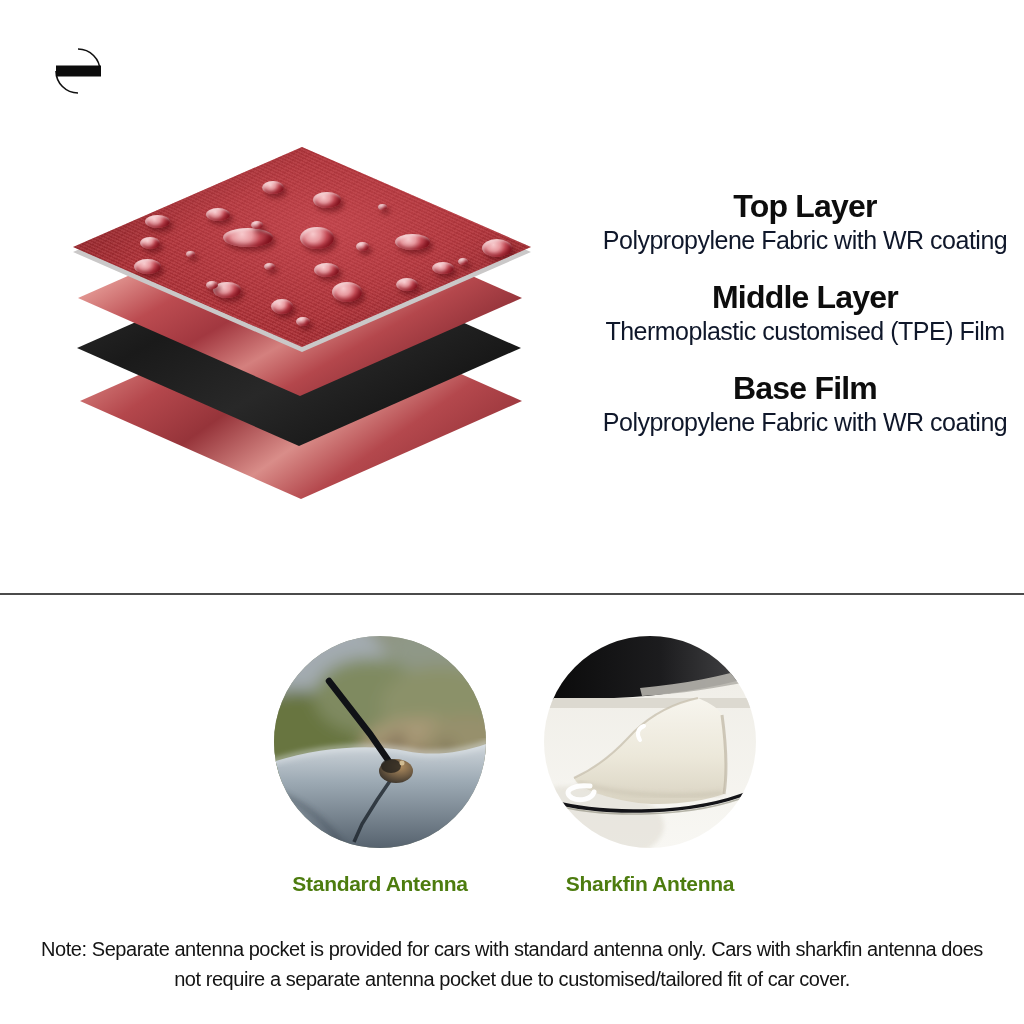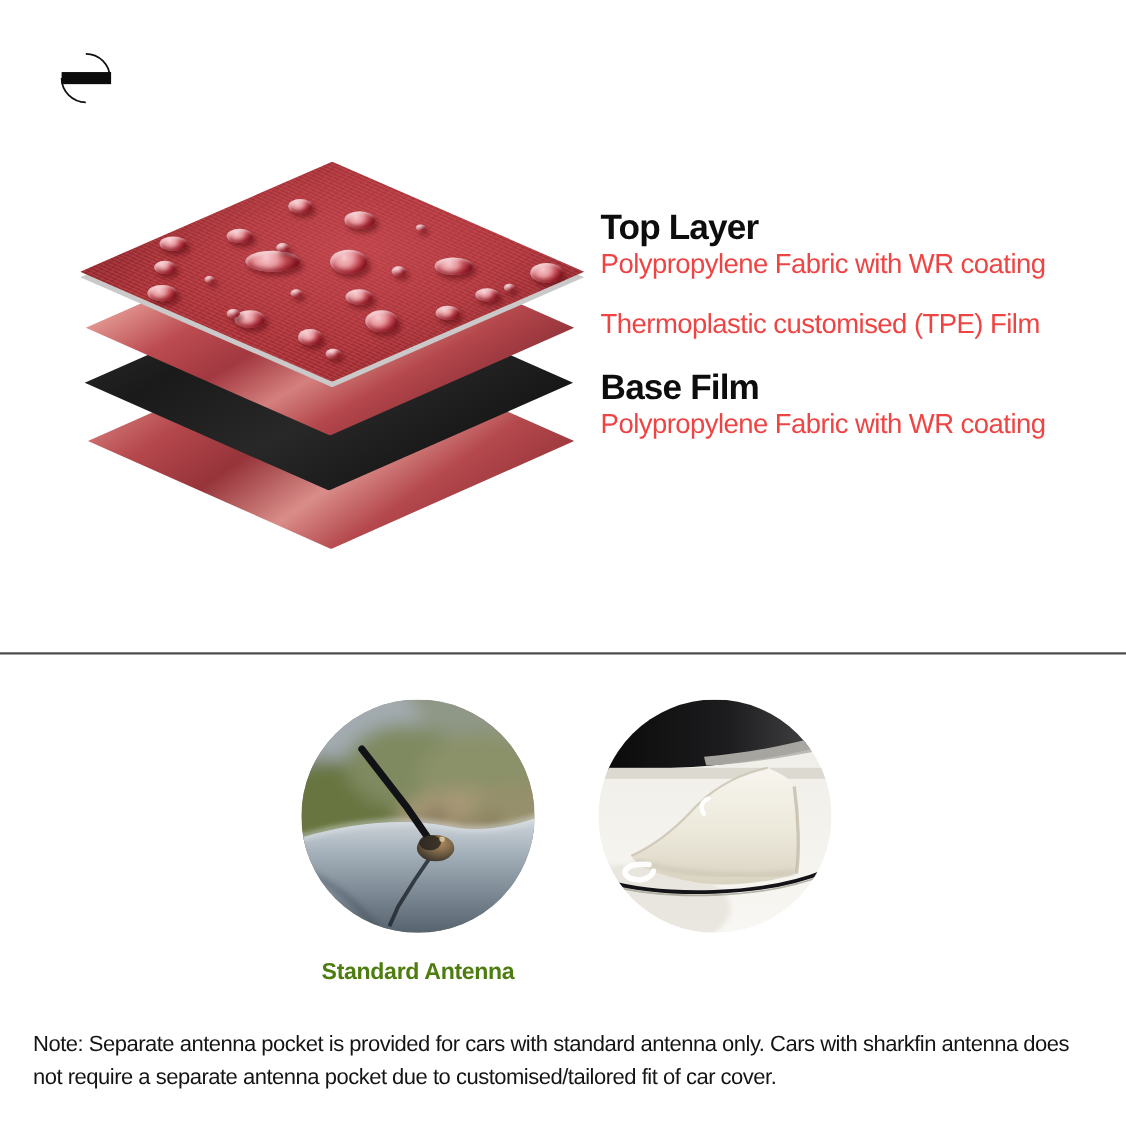--- a/index.html
+++ b/index.html
@@ -36,40 +36,40 @@
   #layer4{
     left:80px;top:303px;width:442px;height:196px;z-index:4;
     background-image:linear-gradient(145deg,#a83f44 0%,#d8827f 14%,#b4474c 28%,#96343a 42%,#d98d89 58%,#b4484d 70%,#9a363c 84%,#c05a5c 100%);
   }
   .drop{
     position:absolute;border-radius:50%;
     background:radial-gradient(circle at 38% 32%, #f7c9cc 0%, #e89aa0 30%, #c34a55 55%, #8e1f2b 82%, #7a1620 100%);
     box-shadow:3px 4px 5px rgba(70,0,8,0.45), inset 2px 2px 3px rgba(255,255,255,0.5), inset -2px -3px 4px rgba(120,10,20,0.55);
   }
   
-  #layer-info{left:546px;top:190px;width:430px;color:#0d0d0d;}
+  #layer-info{left:590px;top:190px;width:430px;color:#0d0d0d;text-align:center;}
   .layer-block{margin-bottom:26px;}
   .layer-title{font-size:32px;font-weight:bold;line-height:33px;letter-spacing:-0.8px;}
-  .layer-sub{font-size:25px;line-height:29px;letter-spacing:-0.5px;margin-top:3px;color:#ef4444;}
+  .layer-sub{font-size:25px;line-height:29px;letter-spacing:-0.5px;margin-top:3px;color:#0f172a;}
   
   #divider{left:0;top:593px;width:1024px;height:2px;background:#4b4b4b;}
   
   .photo-circle{position:absolute;width:212px;height:212px;border-radius:50%;overflow:hidden;}
   #circle-standard{left:274px;top:636px;}
   #circle-sharkfin{left:544px;top:636px;}
   .caption{
     position:absolute;top:872px;width:212px;text-align:center;
     font-size:21px;font-weight:bold;letter-spacing:-0.3px;color:#4d7c0f;
   }
   #caption-standard{left:274px;}
   #caption-sharkfin{left:544px;}
   
   #note{
     left:30px;top:934px;width:964px;
-    font-size:20px;line-height:30px;letter-spacing:-0.45px;color:#141414;
+    font-size:20px;line-height:30px;letter-spacing:-0.45px;color:#141414;text-align:center;
   }
 </style>
 </head>
 <body>
 
 <div id="canvas">
 
   <svg id="logo" class="abs" viewBox="0 0 60 56">
     <path d="M28,5 A22,22 0 0 1 50,27" fill="none" stroke="#111" stroke-width="1.6"></path>
     <path d="M6,27 A22,22 0 0 0 28,49" fill="none" stroke="#111" stroke-width="1.6"></path>
@@ -110,20 +110,21 @@
     <div id="layer3" class="diamond"></div>
     <div id="layer4" class="diamond"></div>
   </div>
 
   <div id="layer-info" class="abs">
     <div class="layer-block">
       <div class="layer-title">Top Layer</div>
       <div class="layer-sub">Polypropylene Fabric with WR coating</div>
     </div>
     <div class="layer-block">
+      <div class="layer-title">Middle Layer</div>
       <div class="layer-sub">Thermoplastic customised (TPE) Film</div>
     </div>
     <div class="layer-block">
       <div class="layer-title">Base Film</div>
       <div class="layer-sub">Polypropylene Fabric with WR coating</div>
     </div>
   </div>
 
   <div id="divider" class="abs"></div>
 
@@ -204,16 +205,17 @@
       <path d="M30,142 C52,132 70,117 84,102 C102,82 124,70 146,64 L154,62 C168,68 175,73 178,79 C182,108 183,139 180,158 C158,166 118,171 88,166 C58,161 34,152 30,142 Z" fill="url(#finG)"></path>
       <path d="M30,142 C52,132 70,117 84,102 C102,82 124,70 146,64 L154,62" fill="none" stroke="#c9c2b0" stroke-width="2" opacity="0.8"></path>
       <path d="M178,79 C182,108 183,139 180,158" fill="none" stroke="#bdb5a2" stroke-width="3" opacity="0.7"></path>
       <path d="M34,146 C60,156 120,164 178,157" fill="none" stroke="#c2bba9" stroke-width="4" opacity="0.5" filter="url(#b2)"></path>
       <path d="M96,104 C92,98 94,92 100,90" fill="none" stroke="#ffffff" stroke-width="4" stroke-linecap="round"></path>
       <path d="M46,150 C28,148 18,156 28,162 C36,166 48,163 50,156" fill="none" stroke="#ffffff" stroke-width="5" stroke-linecap="round" opacity="0.95"></path>
     </svg>
   </div>
 
   <div id="caption-standard" class="caption">Standard Antenna</div>
+  <div id="caption-sharkfin" class="caption">Sharkfin Antenna</div>
 
   <div id="note" class="abs">Note: Separate antenna pocket is provided for cars with standard antenna only. Cars with sharkfin antenna does not require a separate antenna pocket due to customised/tailored fit of car cover.</div>
 
 </div>
 
 </body></html>

